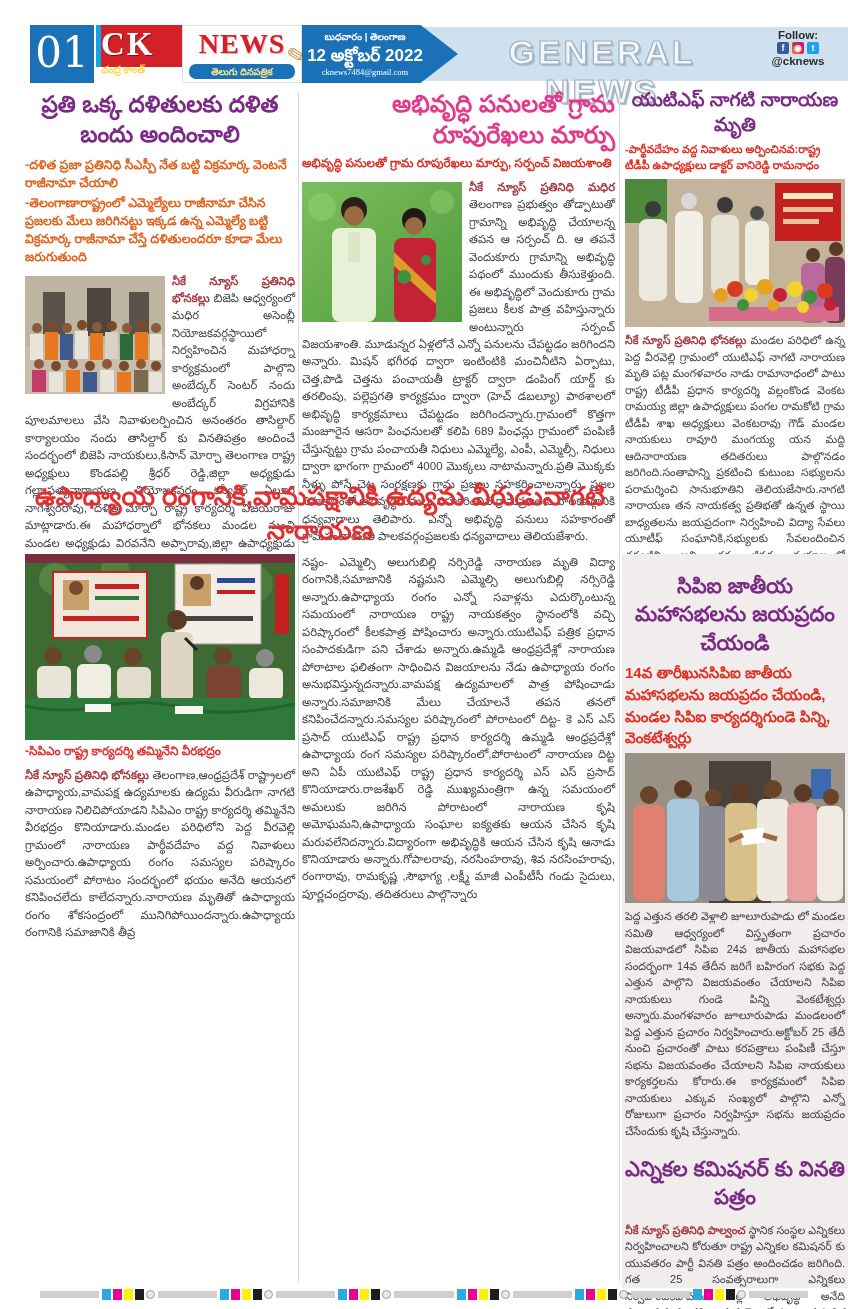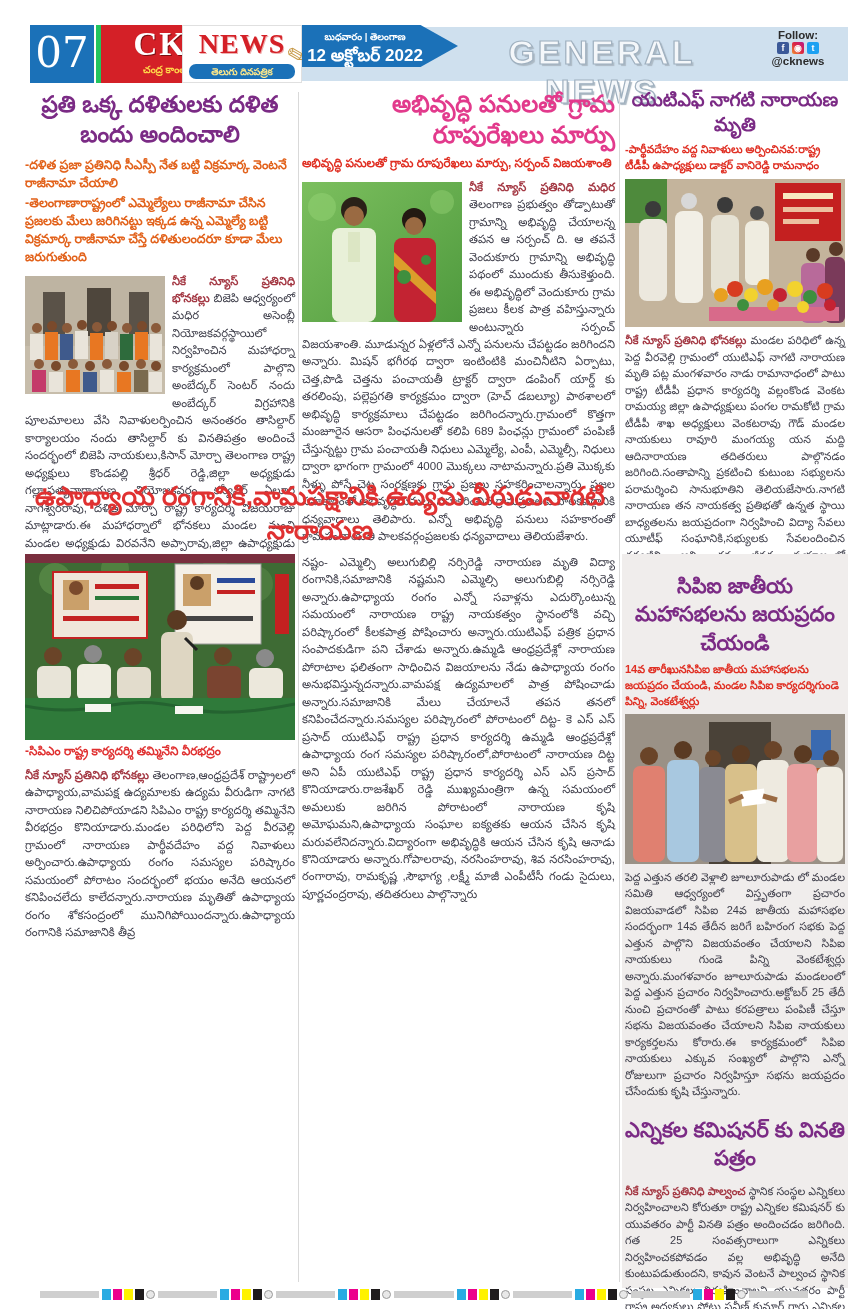--- a/index.html
+++ b/index.html
@@ -2,30 +2,30 @@
 <html><head>
 <meta charset="utf-8">
 <style>
   html,body{margin:0;padding:0;background:#ffffff;}
   #page{position:relative;width:848px;height:1309px;background:#ffffff;overflow:hidden;
         font-family:"Liberation Sans",sans-serif;color:#3c3c48;}
   .abs{position:absolute;}
   
   .pagenum{left:30px;top:25px;width:64px;height:58px;background:#1b71b8;color:#fff;
            font-family:"DejaVu Serif",serif;font-size:42px;text-align:center;line-height:56px;}
-  .ckbox{left:96px;top:25px;width:86px;height:58px;background:#d42027;border-left:5px solid #22c55e;
-         text-align:right;}
+  .ckbox{left:96px;top:25px;width:86px;height:42px;background:#d42027;border-left:5px solid #0ea5e9;
+         text-align:left;}
   .ckbox .ck{color:#fff;font-family:"Liberation Serif",serif;font-weight:bold;font-size:33px;line-height:38px;letter-spacing:2px;text-shadow:1px 1px 0 #7a0f12;}
   .ckbox .cksub{color:#ffd84a;font-size:10px;font-weight:bold;line-height:14px;}
   .newsbox{left:182px;top:25px;width:120px;height:58px;background:#ffffff;border:1px solid #e0e0e0;text-align:center;box-sizing:border-box;}
   .newsbox .news{color:#d42027;font-family:"Liberation Serif",serif;font-weight:bold;font-size:28px;line-height:36px;letter-spacing:1px;text-shadow:1px 1px 0 #f0b0b0;}
   .newsbox .newssub{background:#1b71b8;color:#ffe98a;font-size:9.5px;font-weight:bold;line-height:15px;margin:2px 6px 0 6px;border-radius:7px;}
   .pencil{right:-6px;top:16px;font-size:24px;color:#c89b4a;transform:rotate(-15deg);position:absolute;}
   .band{left:302px;top:27px;width:546px;height:54px;background:#cfe0ee;}
-  .datearrow{left:302px;top:25px;width:156px;height:42px;background:#1b71b8;color:#fff;text-align:center;
+  .datearrow{left:302px;top:25px;width:156px;height:58px;background:#1b71b8;color:#fff;text-align:center;
              clip-path:polygon(0 0,76% 0,100% 50%,76% 100%,0 100%);padding-right:30px;box-sizing:border-box;}
   .datearrow .l1{font-size:9.5px;font-weight:bold;padding-top:6px;}
   .datearrow .l2{font-size:17px;font-weight:bold;line-height:22px;}
   .datearrow .l3{font-size:8.5px;font-family:"Liberation Serif",serif;}
   .gennews{left:452px;top:33px;width:300px;text-align:center;font-weight:bold;font-size:34px;letter-spacing:3px;
            color:#f4f7fa;-webkit-text-stroke:1.2px #9fb0bf;text-shadow:2px 2px 1px #acb9c4;}
   .follow{left:752px;top:29px;width:92px;text-align:center;color:#2b2b2b;}
   .follow .f1{font-size:11.5px;font-weight:bold;}
   .icons{display:flex;justify-content:center;gap:3px;margin:1px 0;}
   .ic{width:12px;height:12px;border-radius:2px;color:#fff;font-size:9px;line-height:12px;text-align:center;font-weight:bold;}
@@ -56,21 +56,21 @@
   .chip.c{background:#29abe2;} .chip.m{background:#ec008c;}
   .chip.y{background:#fff200;} .chip.k{background:#1f1c1d;}
   .regdot{width:7px;height:7px;border:1.5px solid #9a9a9a;border-radius:50%;background:#e8e8e8;}
 </style>
 </head>
 <body>
 
 <div id="page">
 
   <div class="abs band"></div>
-  <div class="abs pagenum">07</div>
+  <div class="abs pagenum">01</div>
 
   <div class="abs ckbox">
     <div class="ck">CK</div>
     <div class="cksub">చంద్ర కాంత్</div>
   </div>
 
   <div class="abs newsbox">
     <div class="news">NEWS</div>
     <div class="newssub">తెలుగు దినపత్రిక</div>
     <div class="pencil">✎</div>
@@ -288,21 +288,21 @@
       <span>తెలంగాణ,ఆంధ్రప్రదేశ్ రాష్ట్రాలలో ఉపాధ్యాయ,వామపక్ష ఉద్యమాలకు ఉద్యమ వీరుడిగా నాగటి నారాయణ నిలిచిపోయాడని సిపిఎం రాష్ట్ర కార్యదర్శి తమ్మినేని వీరభద్రం కొనియాడారు.మండల పరిధిలోని పెద్ద వీరవెల్లి గ్రామంలో నారాయణ పార్థీవదేహం వద్ద నివాళులు అర్పించారు.ఉపాధ్యాయ రంగం సమస్యల పరిష్కారం సమయంలో పోరాటం సందర్భంలో భయం అనేది ఆయనలో కనిపించలేదు కాలేదన్నారు.నారాయణ మృతితో ఉపాధ్యాయ రంగం శోకసంద్రంలో మునిగిపోయిందన్నారు.ఉపాధ్యాయ రంగానికి సమాజానికి తీవ్ర</span>
     </div>
   </div>
 
   <div class="abs body-txt" style="left:302px;top:554px;width:313px;margin-top:0;">నష్టం- ఎమ్మెల్సి అలుగుబిల్లి నర్సిరెడ్డి నారాయణ మృతి విద్యా రంగానికి,సమాజానికి నష్టమని ఎమ్మెల్సి అలుగుబిల్లి నర్సిరెడ్డి అన్నారు.ఉపాధ్యాయ రంగం ఎన్నో సవాళ్లను ఎదుర్కొంటున్న సమయంలో నారాయణ రాష్ట్ర నాయకత్వం స్థానంలోకి వచ్చి పరిష్కారంలో కీలకపాత్ర పోషించారు అన్నారు.యుటిఎఫ్ పత్రిక ప్రధాన సంపాదకుడిగా పని చేశాడు అన్నారు.ఉమ్మడి ఆంధ్రప్రదేశ్లో నారాయణ పోరాటాల ఫలితంగా సాధించిన విజయాలను నేడు ఉపాధ్యాయ రంగం అనుభవిస్తున్నదన్నారు.వామపక్ష ఉద్యమాలలో పాత్ర పోషించాడు అన్నారు.సమాజానికి మేలు చేయాలనే తపన తనలో కనిపించేదన్నారు.సమస్యల పరిష్కారంలో పోరాటంలో దిట్ట- కె ఎస్ ఎస్ ప్రసాద్ యుటిఎఫ్ రాష్ట్ర ప్రధాన కార్యదర్శి ఉమ్మడి ఆంధ్రప్రదేశ్లో ఉపాధ్యాయ రంగ సమస్యల పరిష్కారంలో,పోరాటంలో నారాయణ దిట్ట అని ఏపీ యుటిఎఫ్ రాష్ట్ర ప్రధాన కార్యదర్శి ఎస్ ఎస్ ప్రసాద్ కొనియాడారు.రాజశేఖర్ రెడ్డి ముఖ్యమంత్రిగా ఉన్న సమయంలో అమలుకు జరిగిన పోరాటంలో నారాయణ కృషి అమోఘమని,ఉపాధ్యాయ సంఘాల ఐక్యతకు ఆయన చేసిన కృషి మరువలేనిదన్నారు.విద్యారంగా అభివృద్ధికి ఆయన చేసిన కృషి ఆనాడు కొనియాడారు అన్నారు.గోపాలరావు, నరసింహరావు, శివ నరసింహరావు, రంగారావు, రామకృష్ణ ,సౌభాగ్య ,లక్ష్మీ మాజీ ఎంపీటీసీ గండు సైదులు, పూర్ణచంద్రరావు, తదితరులు పాల్గొన్నారు</div>
 
   <div class="abs panel" style="left:622px;top:554px;width:226px;height:734px;">
 
     <div style="padding:4px 3px 0 3px;">
       <div class="hl-purple" style="font-size:21px;line-height:1.35;margin-top:14px;">సిపిఐ జాతీయ మహాసభలను జయప్రదం చేయండి</div>
-      <div class="subhead-red" style="font-size:11px;">14వ తారీఖునసిపిఐ జాతీయ మహాసభలను జయప్రదం చేయండి, మండల సిపిఐ కార్యదర్శిగుండె పిన్ని, వెంకటేశ్వర్లు</div>
+      <div class="subhead-red" style="font-size:15px;">14వ తారీఖునసిపిఐ జాతీయ మహాసభలను జయప్రదం చేయండి, మండల సిపిఐ కార్యదర్శిగుండె పిన్ని, వెంకటేశ్వర్లు</div>
       <div class="photo" style="width:220px;height:150px;margin-top:4px;">
         <svg width="220" height="150" viewBox="0 0 220 150">
           <rect width="220" height="150" fill="#9a9186"></rect>
           <rect x="84" y="8" width="62" height="142" fill="#4a4238"></rect>
           <rect x="186" y="16" width="20" height="30" fill="#3a6ab0"></rect>
           <rect x="186" y="54" width="20" height="26" fill="#b05a2a"></rect>
           <g>
             <circle cx="24" cy="42" r="9" fill="#6a4428"></circle>
               <rect x="8" y="52" width="32" height="96" rx="7" fill="#e08070"></rect>
             <circle cx="58" cy="36" r="9" fill="#5a3a22"></circle>

